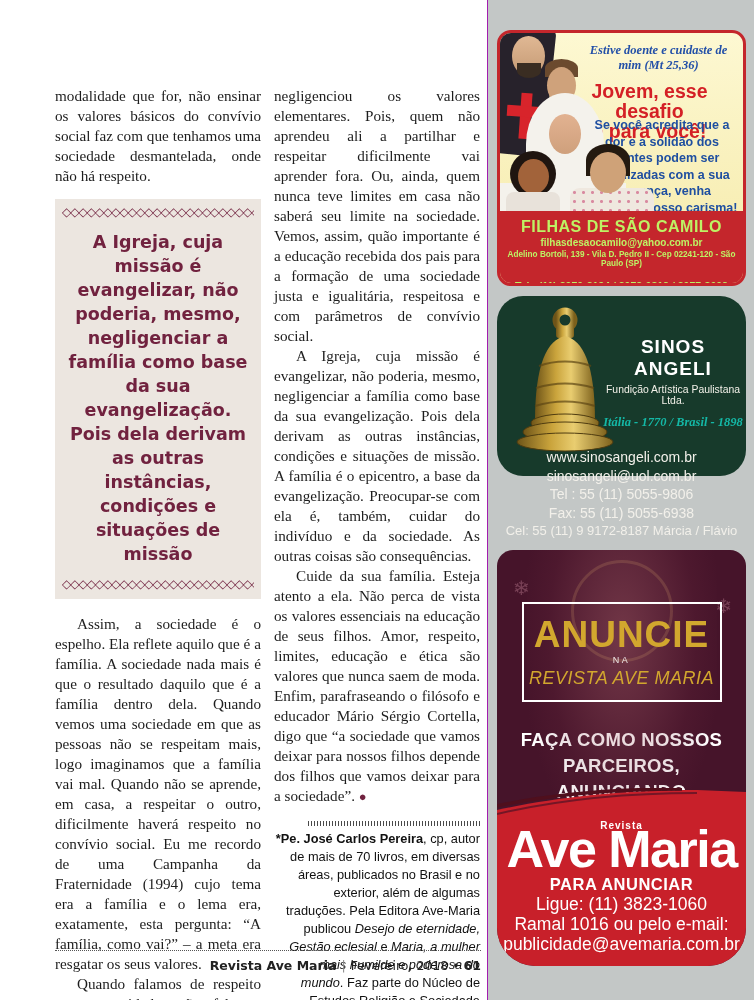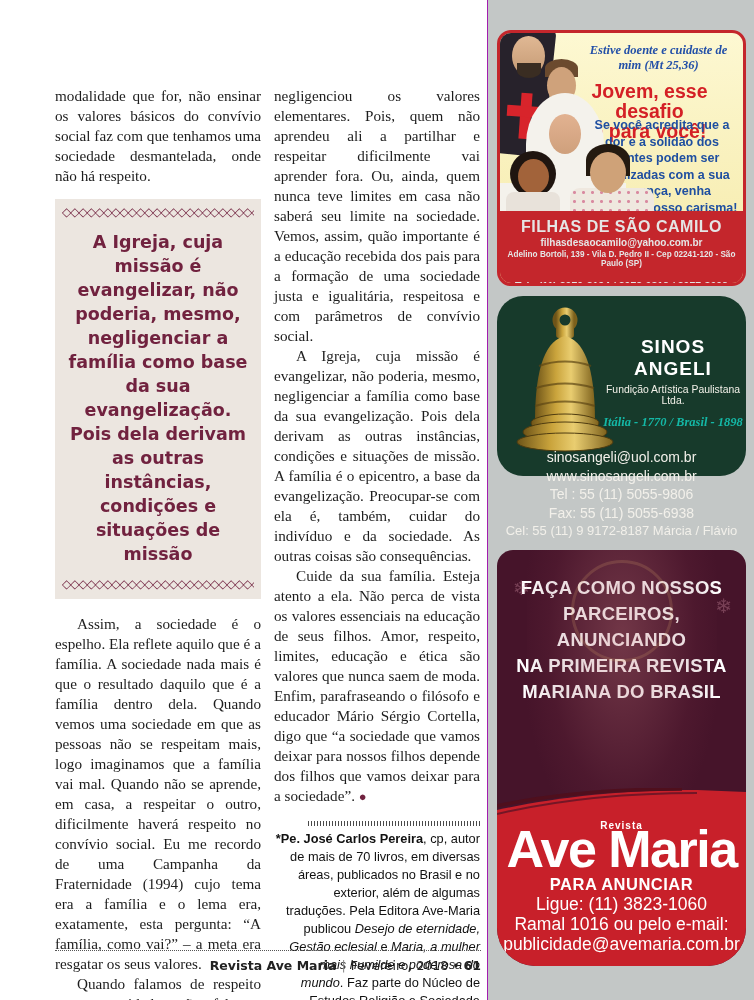--- a/index.html
+++ b/index.html
@@ -47,21 +47,21 @@
   .ad-camilo{top:30px;height:256px;border:3px solid #c4262c;border-radius:14px;
              background:linear-gradient(180deg,#fdf8d2,#f5eaa9);overflow:hidden;
              font-family:"Liberation Sans", sans-serif;}
   .cam-verse{margin:10px 4px 0 78px;text-align:center;font-family:"Liberation Serif",serif;
              font-style:italic;font-weight:bold;color:#2350a8;font-size:12.5px;}
   .cam-headline{margin:8px 2px 0 58px;text-align:center;color:#d42026;font-weight:bold;
                 font-size:19.5px;line-height:20px;}
   .cam-body{position:absolute;right:4px;top:84px;width:154px;text-align:center;
             color:#1f4fa0;font-weight:bold;font-size:12.5px;line-height:16.5px;}
   .cam-band{position:absolute;left:0;right:0;bottom:0;height:72px;background:#c4262c;
-            color:#e5e5e5;text-align:center;}
+            color:#bef264;text-align:center;}
   .cam-org{font-size:16px;font-weight:bold;letter-spacing:.5px;margin-top:7px;}
   .cam-email{font-size:10px;font-weight:bold;margin-top:1px;}
   .cam-addr{font-size:8.2px;font-weight:bold;margin-top:2px;}
   .cam-tel{font-size:10.5px;font-weight:bold;margin-top:12px;}
 
   .cam-photo{position:absolute;left:0;top:0;width:104px;height:184px;}
   .cam-photo div{position:absolute;}
   .robe{left:-8px;top:-6px;width:58px;height:128px;background:#27222b;
         transform:rotate(6deg);border-radius:6px;}
   .saint-face{left:12px;top:3px;width:33px;height:40px;border-radius:50%;
@@ -222,34 +222,39 @@
       <ellipse cx="56" cy="119" rx="34" ry="9" fill="url(#gold)" stroke="#4f3c10" stroke-width="1"></ellipse>
       <ellipse cx="56" cy="128" rx="42" ry="10" fill="url(#gold)" stroke="#4f3c10" stroke-width="1"></ellipse>
       <ellipse cx="56" cy="138" rx="48" ry="9" fill="url(#gold)" stroke="#4f3c10" stroke-width="1"></ellipse>
     </svg>
     <div class="sinos-head">
       <div class="sinos-name">SINOS ANGELI</div>
       <div class="sinos-sub">Fundição Artística Paulistana Ltda.</div>
       <div class="sinos-her">Itália - 1770 / Brasil - 1898</div>
     </div>
     <div class="sinos-contacts">
+      <div>www.sinosangeli.com.br</div>
       <div>sinosangeli@uol.com.br</div>
-      <div>www.sinosangeli.com.br</div>
       <div>Tel : 55 (11) 5055-9806</div>
       <div>Fax: 55 (11) 5055-6938</div>
       <div class="sinos-cel">Cel: 55 (11) 9 9172-8187 Márcia / Flávio</div>
     </div>
   </div>
 
   <div class="ad ad-anuncie">
     <div class="mary-glow"></div>
     <div class="halo"></div>
     <span class="orn orn-l">❄</span>
     <span class="orn orn-r">❄</span>
 
+    <div class="anuncie-box">
+      <div class="anuncie-word">ANUNCIE</div>
+      <div class="anuncie-na">NA</div>
+      <div class="anuncie-rev">REVISTA AVE MARIA</div>
+    </div>
 
     <div class="pitch">
       <div>FAÇA COMO NOSSOS</div>
       <div>PARCEIROS, ANUNCIANDO</div>
       <div>NA PRIMEIRA REVISTA</div>
       <div>MARIANA DO BRASIL</div>
     </div>
 
     <svg class="red-curve" width="249" height="38" viewBox="0 0 249 38" preserveAspectRatio="none">
       <path d="M0 22 C55 10 120 2 200 2 L249 4 L249 38 L0 38 Z" fill="#c8202a"></path>

